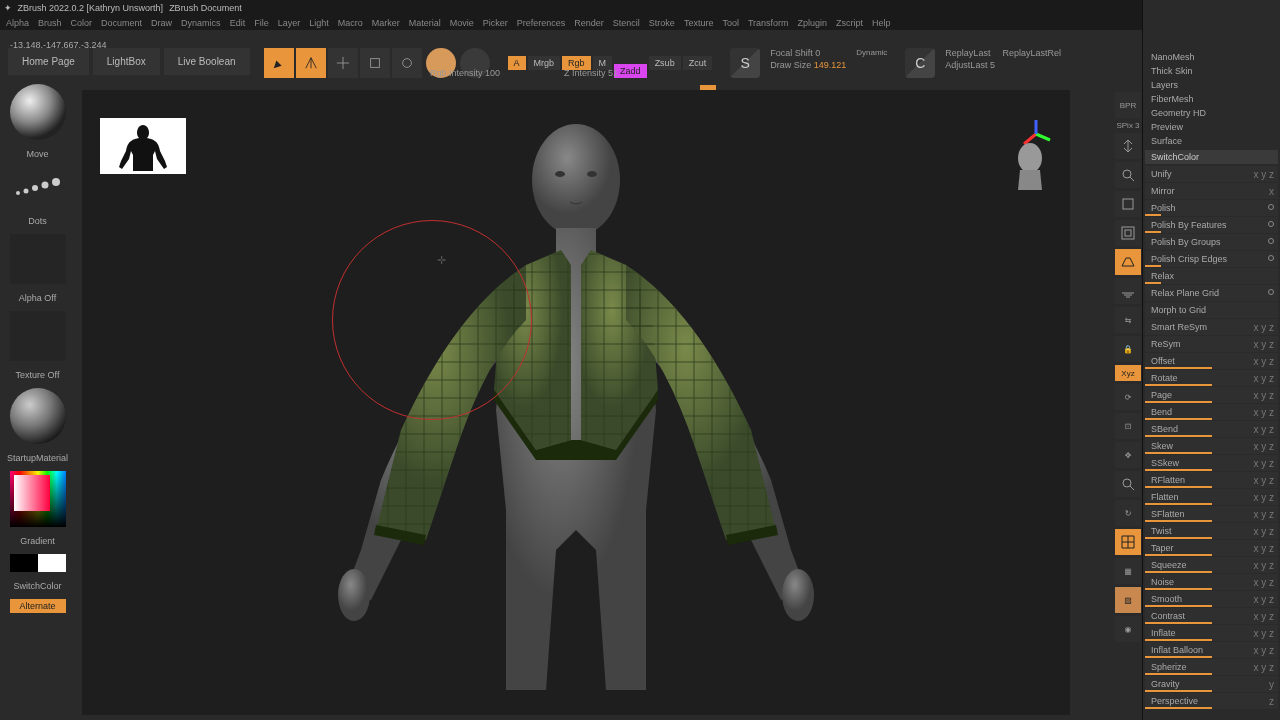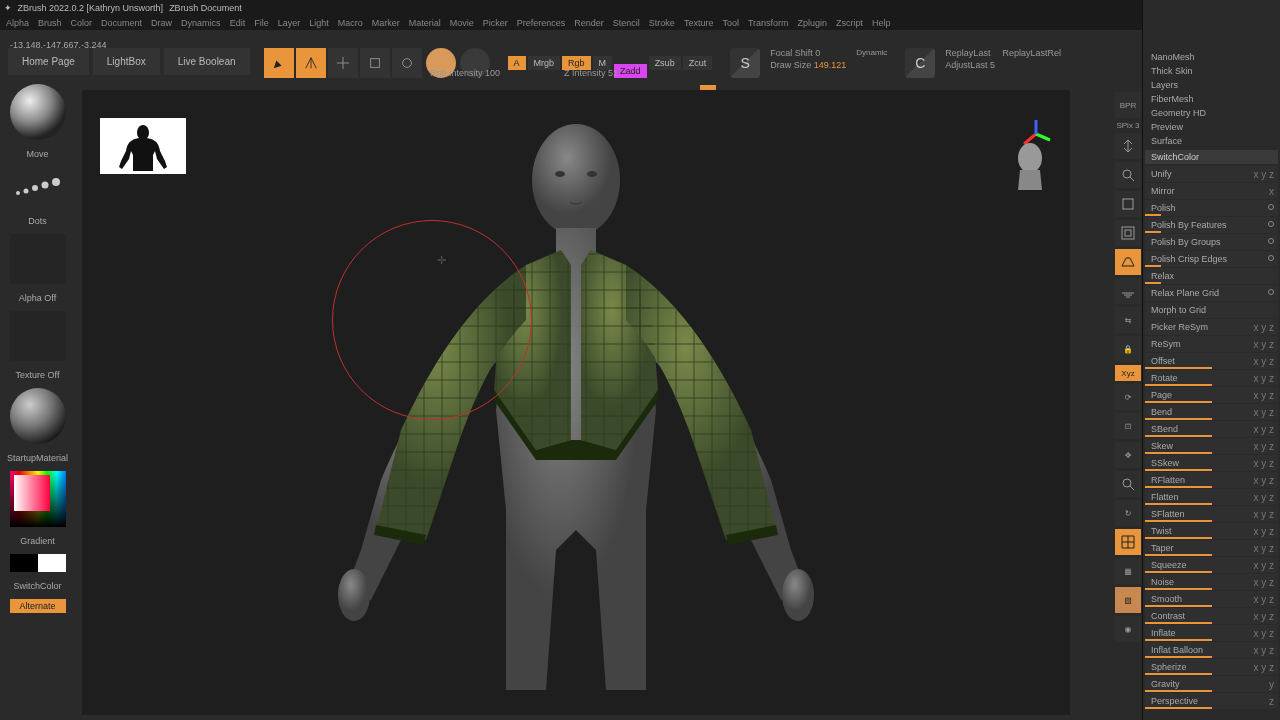--- a/index.html
+++ b/index.html
@@ -397,21 +397,21 @@
         <span class="icons"></span>
         <div class="fill" style="width: 0%;"></div>
         <div class="dot"></div>
       </div>
       <div class="slider-row">
         <span class="lbl">Morph to Grid</span>
         <span class="icons"></span>
         <div class="fill" style="width: 0%;"></div>
       </div>
       <div class="slider-row">
-        <span class="lbl">Picker ReSym</span>
+        <span class="lbl">Smart ReSym</span>
         <span class="icons">x y z</span>
         <div class="fill" style="width: 0%;"></div>
       </div>
       <div class="slider-row">
         <span class="lbl">ReSym</span>
         <span class="icons">x y z</span>
         <div class="fill" style="width: 0%;"></div>
       </div>
       <div class="slider-row">
         <span class="lbl">Offset</span>

